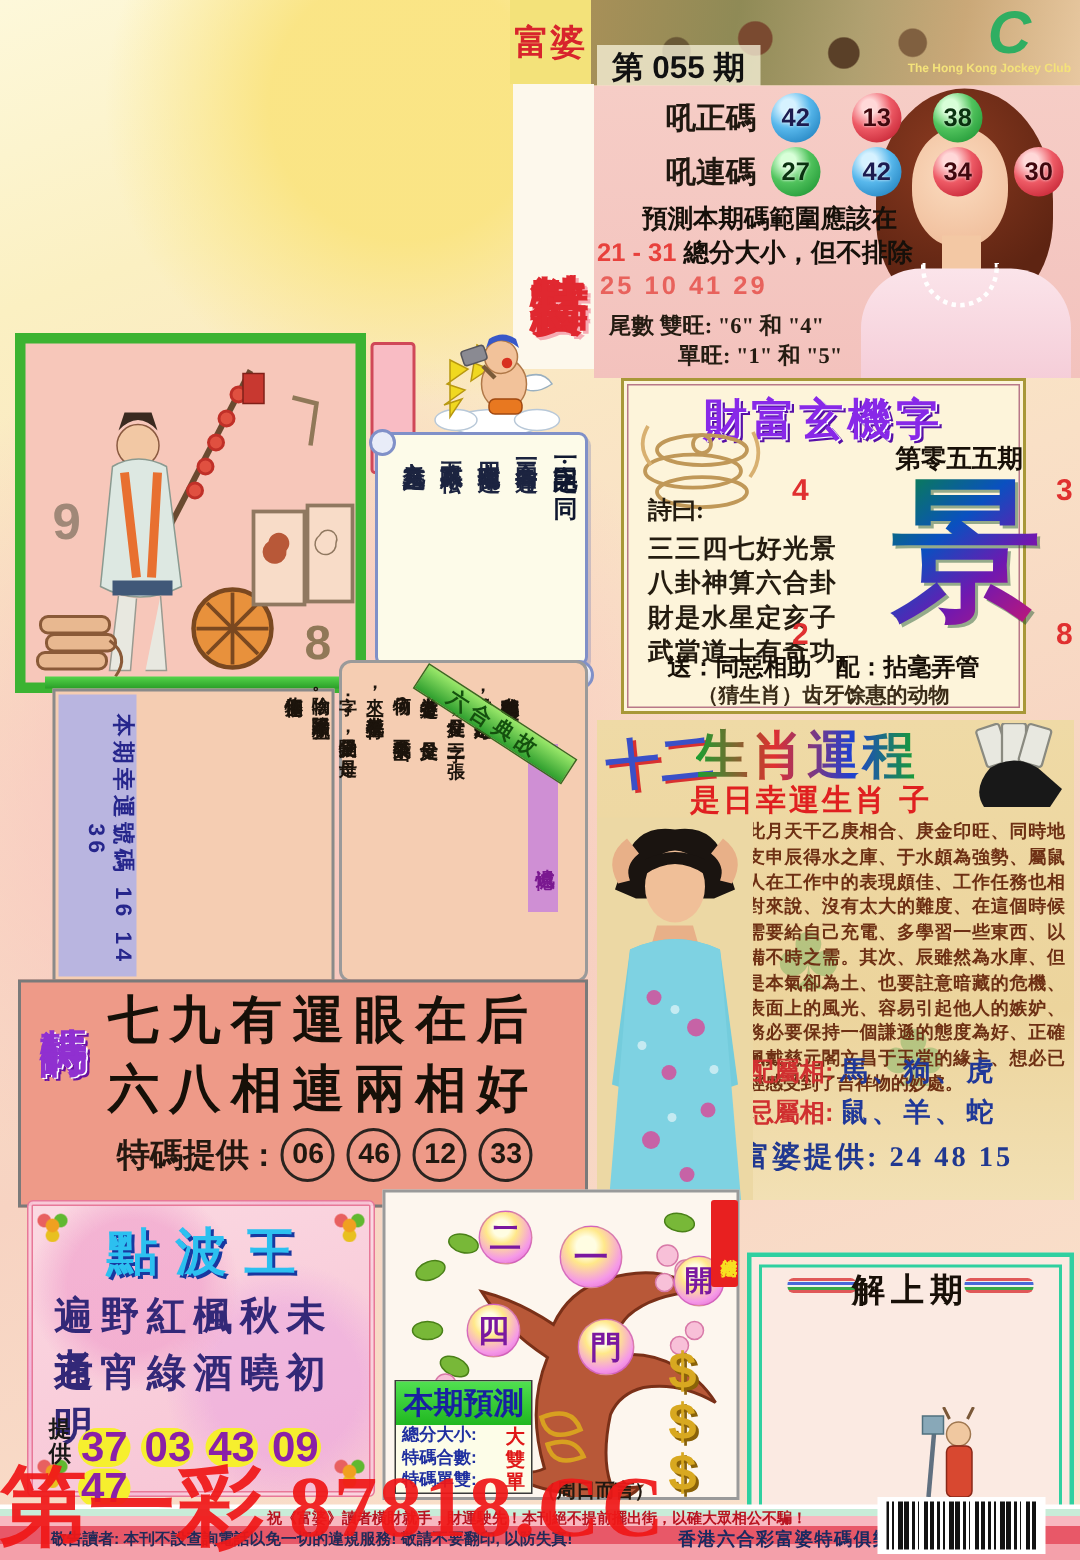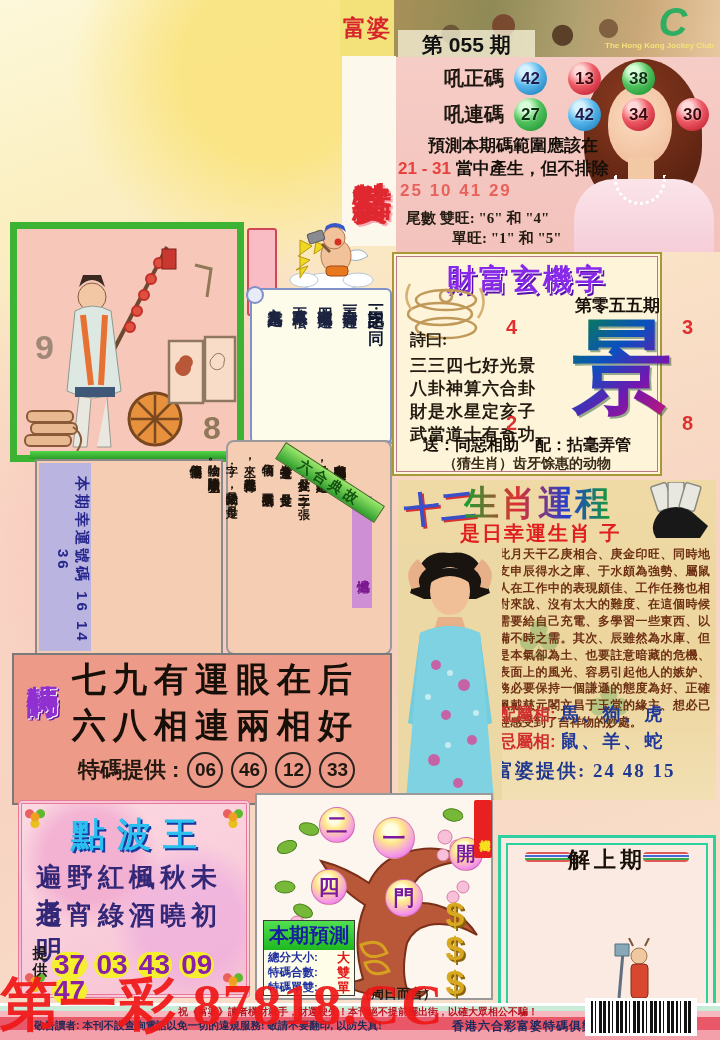--- a/index.html
+++ b/index.html
@@ -20,21 +20,21 @@
     background:
       radial-gradient(circle at 18% 60%, #6a5836 0 9px, rgba(0,0,0,0) 10px),
       radial-gradient(circle at 34% 45%, #7a4a30 0 11px, rgba(0,0,0,0) 12px),
       radial-gradient(circle at 52% 62%, #5a4028 0 10px, rgba(0,0,0,0) 11px),
       radial-gradient(circle at 66% 50%, #806040 0 9px, rgba(0,0,0,0) 10px),
       linear-gradient(100deg,#a89058 0%,#8f8a56 30%,#b0a070 55%,#caa878 75%,#e8c8a0 100%);
     filter:blur(.5px);
   }
   .brand-box { left:340px; top:0; width:54px; height:56px; background:#f3e27a;
     color:#d8242c; font-weight:bold; font-size:23px; display:flex; align-items:center; justify-content:center; letter-spacing:1px; }
-  .issue-no { left:398px; top:30px; font-size:21px; font-weight:bold; color:#111; background:rgba(250,244,220,.75); padding:1px 24px; }
+  .issue-no { left:398px; top:30px; font-size:21px; font-weight:bold; color:#111; background:rgba(250,244,220,.75); padding:1px 10px; }
   .hkjc { left:638px; top:2px; width:70px; height:40px; color:#2fae62; font-size:40px; font-weight:bold; font-style:italic; line-height:40px; text-align:center; }
   .hkjc-text { left:588px; top:41px; width:126px; font-size:8px; color:#f4e27a; font-weight:bold; text-align:right; }
   .vtitle { left:342px; top:56px; width:54px; height:190px; background:#fdf8ec; text-align:center;
     font-family:"Liberation Serif",serif; font-weight:bold; font-size:39px; line-height:47px;
     color:#e02830; text-shadow:2px 2px 0 #f6aab2; }
   .hdr-pink { left:396px; top:57px; width:324px; height:195px; background:linear-gradient(180deg,#f6cdc6,#f3c2bd); }
   .hdr-row { display:flex; align-items:center; gap:10px; }
   .hdr-label { font-family:"Liberation Serif",serif; font-weight:bold; font-size:20px; color:#201810;padding-left:42px; }
   .ball { width:33px; height:33px; border-radius:50%; display:inline-flex; align-items:center; justify-content:center;
     font-weight:bold; font-size:17px; color:#1c1c50; text-shadow:0 0 2px rgba(255,255,255,.8); margin-right:11px; }
@@ -64,21 +64,21 @@
   
   .scroll { left:250px; top:288px; width:142px; height:156px; background:#fdfbe9; border:2px solid #8090c8; border-radius:6px;
     box-shadow:2px 3px 0 rgba(120,130,180,.35); }
   .scroll-roll { left:246px; top:440px; width:150px; height:20px; background:linear-gradient(180deg,#ffffff,#d8ddf0 70%,#aab2d8); border:2px solid #8090c8; border-radius:10px; }
   .scroll-curl { left:246px; top:286px; width:18px; height:18px; border:2px solid #8090c8; border-radius:50%; background:#e8ecf8; }
   .scroll-text { left:258px; top:296px; width:128px; height:142px; writing-mode:vertical-rl; text-orientation:upright;
     font-family:"Liberation Serif",serif; font-weight:bold; color:#1c2440; }
   .scroll-text .col { height:100%; font-size:15px; letter-spacing:1px; margin-left:6px; }
   .scroll-text .col.title { font-size:16px; color:#101830; }
   
-  .mystery { left:392px; top:252px; width:270px; height:224px; background:#fdf4da; border:2px solid #a89838;
+  .mystery { left:414px; top:252px; width:270px; height:224px; background:#fdf4da; border:2px solid #a89838;
     box-shadow:inset 0 0 0 2px #fdf4da, inset 0 0 0 3px #b87888; }
   .mys-title { left:0; top:6px; width:100%; text-align:center; font-size:29px; font-weight:bold; letter-spacing:3px;
     color:#8828e8; text-shadow:1px 1px 0 #fff,2.5px 2.5px 0 #5810a8; }
   .mys-issue { left:0; top:40px; width:100%; text-align:right; font-size:17px; font-weight:bold; color:#181008; }
   .poem { left:16px; top:76px; font-family:"Liberation Serif",serif; font-weight:bold; color:#241c10; }
   .poem .plabel { font-size:16px; margin-bottom:3px; }
   .poem .pline { font-size:17px; line-height:23px; letter-spacing:1px; }
   .bigchar { left:168px; top:56px; width:120px; height:120px; text-align:center; font-family:"Liberation Serif",serif;
     font-weight:bold; font-size:100px; line-height:118px;
     background:linear-gradient(140deg,#0a8838 5%,#0a50c0 38%,#7018b0 62%,#c01878 88%);
@@ -208,21 +208,21 @@
     <span class="hdr-label">吼連碼</span>
     <span class="ball green">27</span>
     <span class="ball blue">42</span>
     <span class="ball red">34</span>
     <span class="ball red">30</span>
   </div>
 
   <div class="abs fc1">預測本期碼範圍應該在</div>
   <div class="abs fc2">
     <b>21 - 31</b>
-    <span>當中產生，但不排除</span>
+    <span>總分大小，但不排除</span>
   </div>
   <div class="abs fc-nums">25   10   41   29</div>
   <div class="abs tails">
     <div>尾數  雙旺: "6" 和 "4"</div>
     <div class="ind">單旺: "1" 和 "5"</div>
   </div>
 
   <div class="abs pic-panel">
     <svg width="220" height="226" viewBox="0 0 220 226">
       <text x="18" y="130" font-size="34" fill="#a08878" font-weight="bold">9</text>

